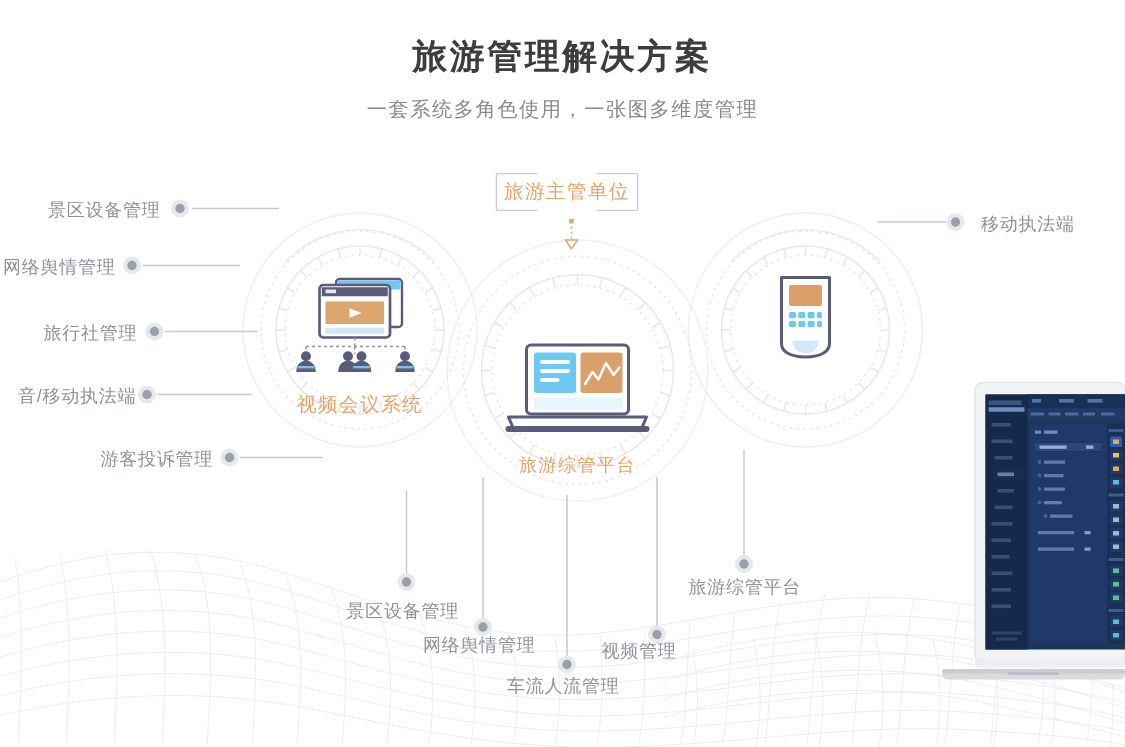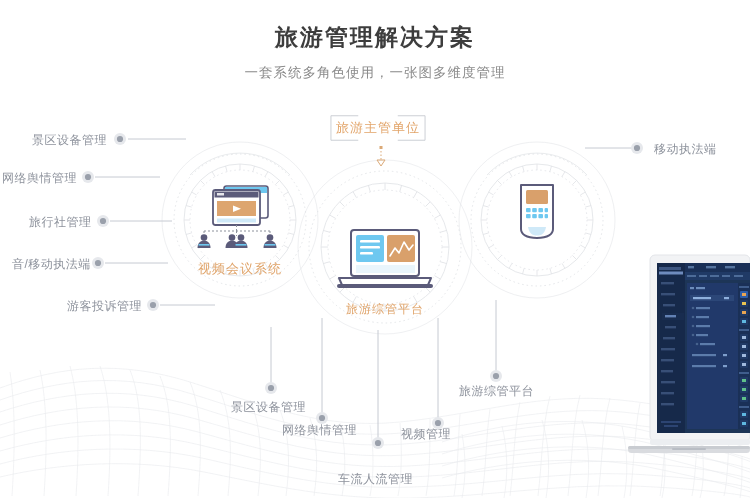--- a/index.html
+++ b/index.html
@@ -295,21 +295,21 @@
   <div class="cl" style="left:32px;top:132px;">景区设备管理</div>
   <div class="cl" style="left:2px;top:170px;">网络舆情管理</div>
   <div class="cl" style="left:29px;top:214px;">旅行社管理</div>
   <div class="cl" style="left:12px;top:256px;">音/移动执法端</div>
   <div class="cl" style="left:67px;top:298px;">游客投诉管理</div>
 
   <div class="cl" style="left:654px;top:141px;">移动执法端</div>
 
   <div class="cl" style="left:231px;top:399px;">景区设备管理</div>
   <div class="cl" style="left:282px;top:422px;">网络舆情管理</div>
-  <div class="cl" style="left:338px;top:449px;margin-top:22px;">车流人流管理</div>
+  <div class="cl" style="left:338px;top:449px;">车流人流管理</div>
   <div class="cl" style="left:401px;top:426px;">视频管理</div>
   <div class="cl" style="left:459px;top:383px;">旅游综管平台</div>
 
   <div class="node" style="left:178px;top:183px;width:124px;">
     <svg width="124" height="66" viewBox="0 0 124 66">
 
       <rect x="46" y="3" width="44" height="32" rx="2.5" fill="#ffffff" stroke="#5b5b7a" stroke-width="1.6"></rect>
       <rect x="47" y="4" width="42" height="6" fill="#6ec8f0"></rect>
 
       <rect x="35" y="7" width="47" height="35" rx="2.5" fill="#ffffff" stroke="#5b5b7a" stroke-width="1.8"></rect>

